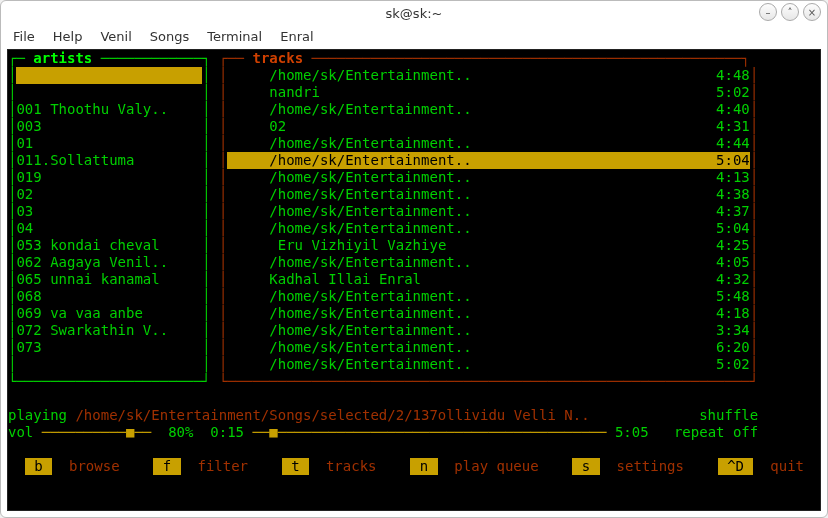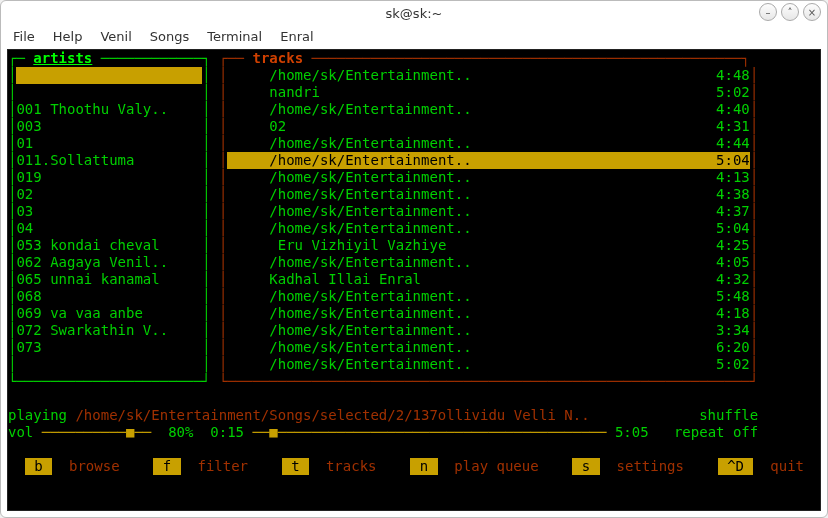--- a/index.html
+++ b/index.html
@@ -7,21 +7,21 @@
   .window { width: 828px; height: 518px; background: #fff; border: 1px solid #bbb; border-radius: 6px; display: flex; flex-direction: column; }
   .titlebar { height: 24px; display: flex; align-items: center; justify-content: center; position: relative; font-size: 13px; color: #333; }
   .titlebar .wbtns { position: absolute; right: 6px; top: 2px; display: flex; gap: 4px; }
   .wbtn { width: 18px; height: 18px; border: 1px solid #aaa; border-radius: 9px; background: linear-gradient(#fdfdfd,#e7e7e7); font-size: 10px; display: flex; align-items: center; justify-content: center; color: #555; cursor: pointer; }
   .menubar { height: 22px; display: flex; align-items: center; gap: 18px; padding: 0 12px; font-size: 13px; color: #333; }
   .menubar span { cursor: pointer; }
   .term { flex: 1; background: #000; margin: 2px 6px 6px 6px; border: 1px solid #222; padding: 0; font-family: "DejaVu Sans Mono","Liberation Mono",monospace; font-size: 14px; line-height: 17px; color: #0f0; position: relative; overflow: hidden; }
   .term-inner { position: absolute; inset: 0; white-space: pre; }
   .row { display: flex; }
   .g { color: #00d000; }
-  .gb { color: #00ff00; font-weight: bold; text-decoration: underline; }
+  .gb { color: #00ff00; font-weight: bold; }
   .db { color: #a03000; }
   .dbb { color: #d04000; font-weight: bold; }
   .y { color: #c8a000; }
   .sel-art { background: #c8a000; color: #000; display: inline-block; }
   .sel-trk { background: #c8a000; color: #000; display: inline-block; }
   .key { background: #c8a000; color: #000; display: inline-block; padding: 0 1px; }
 </style>
 </head>
 <body>
 

